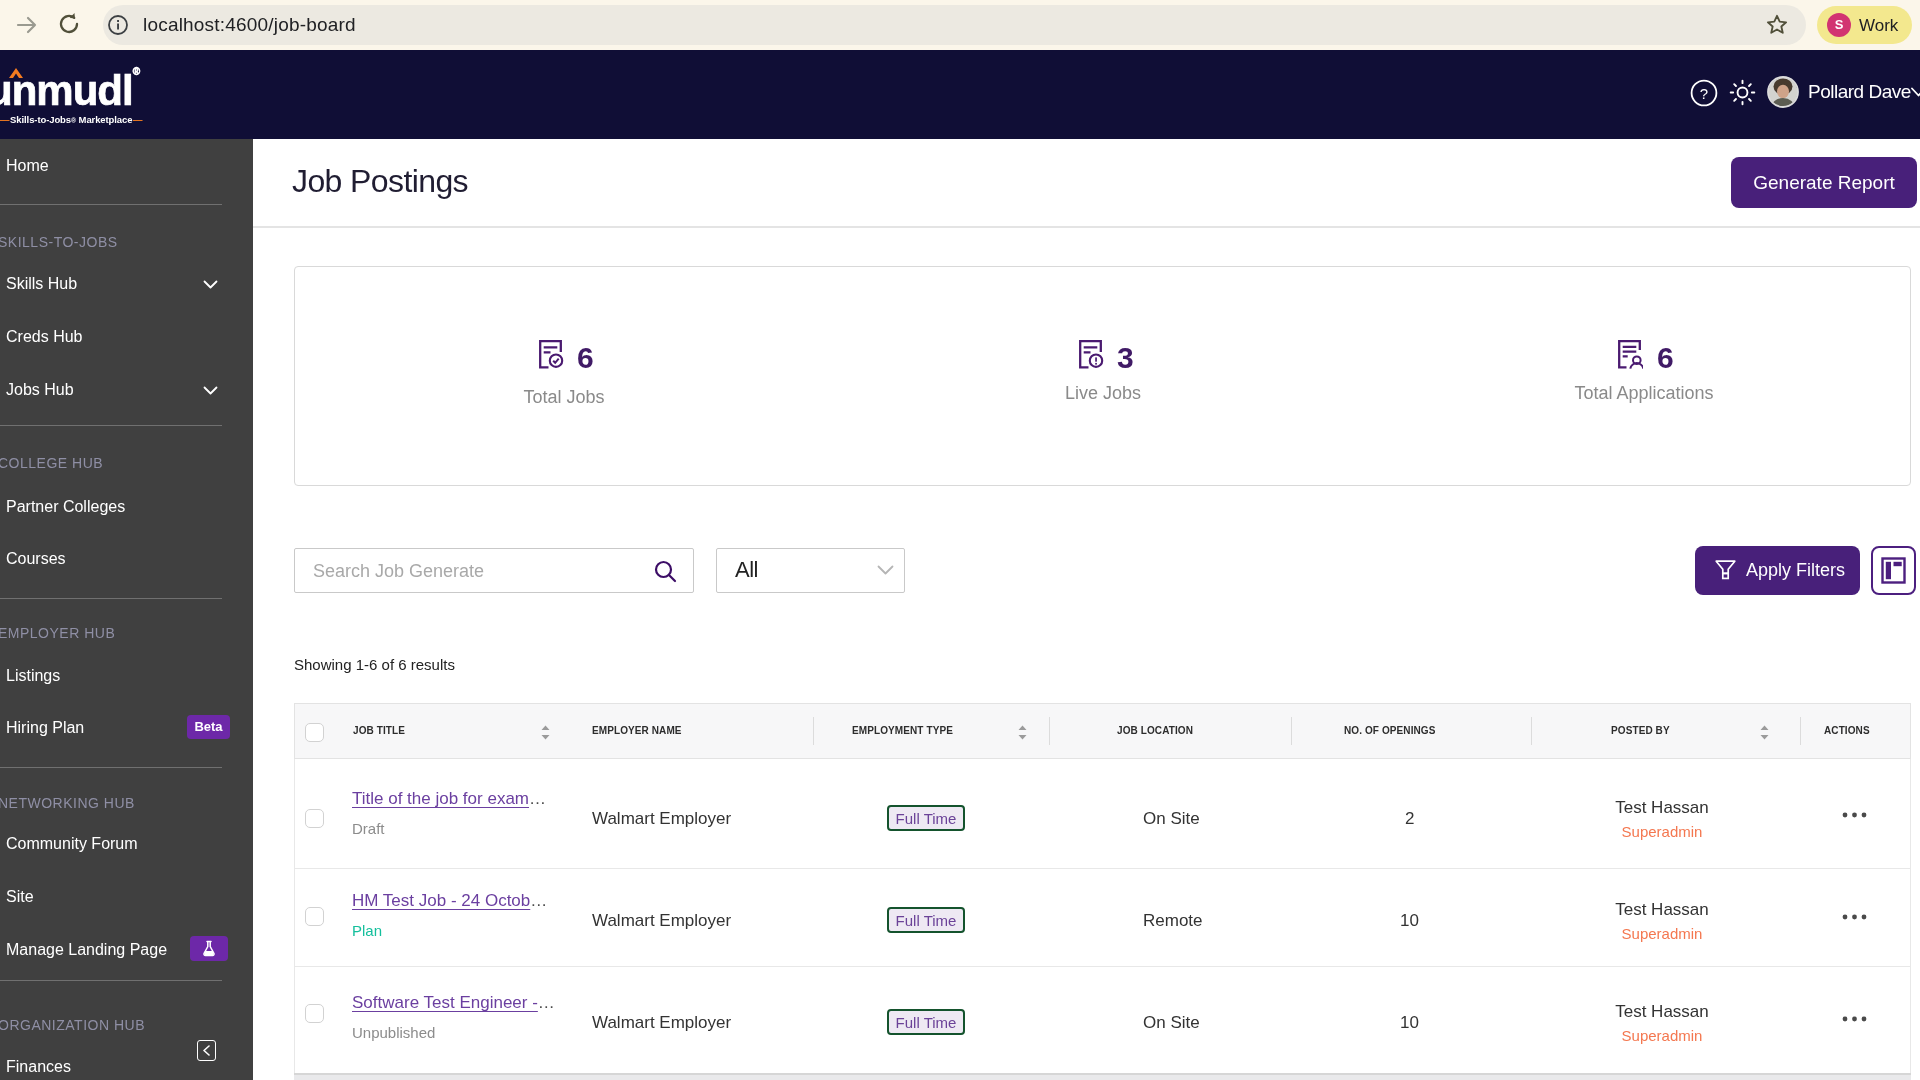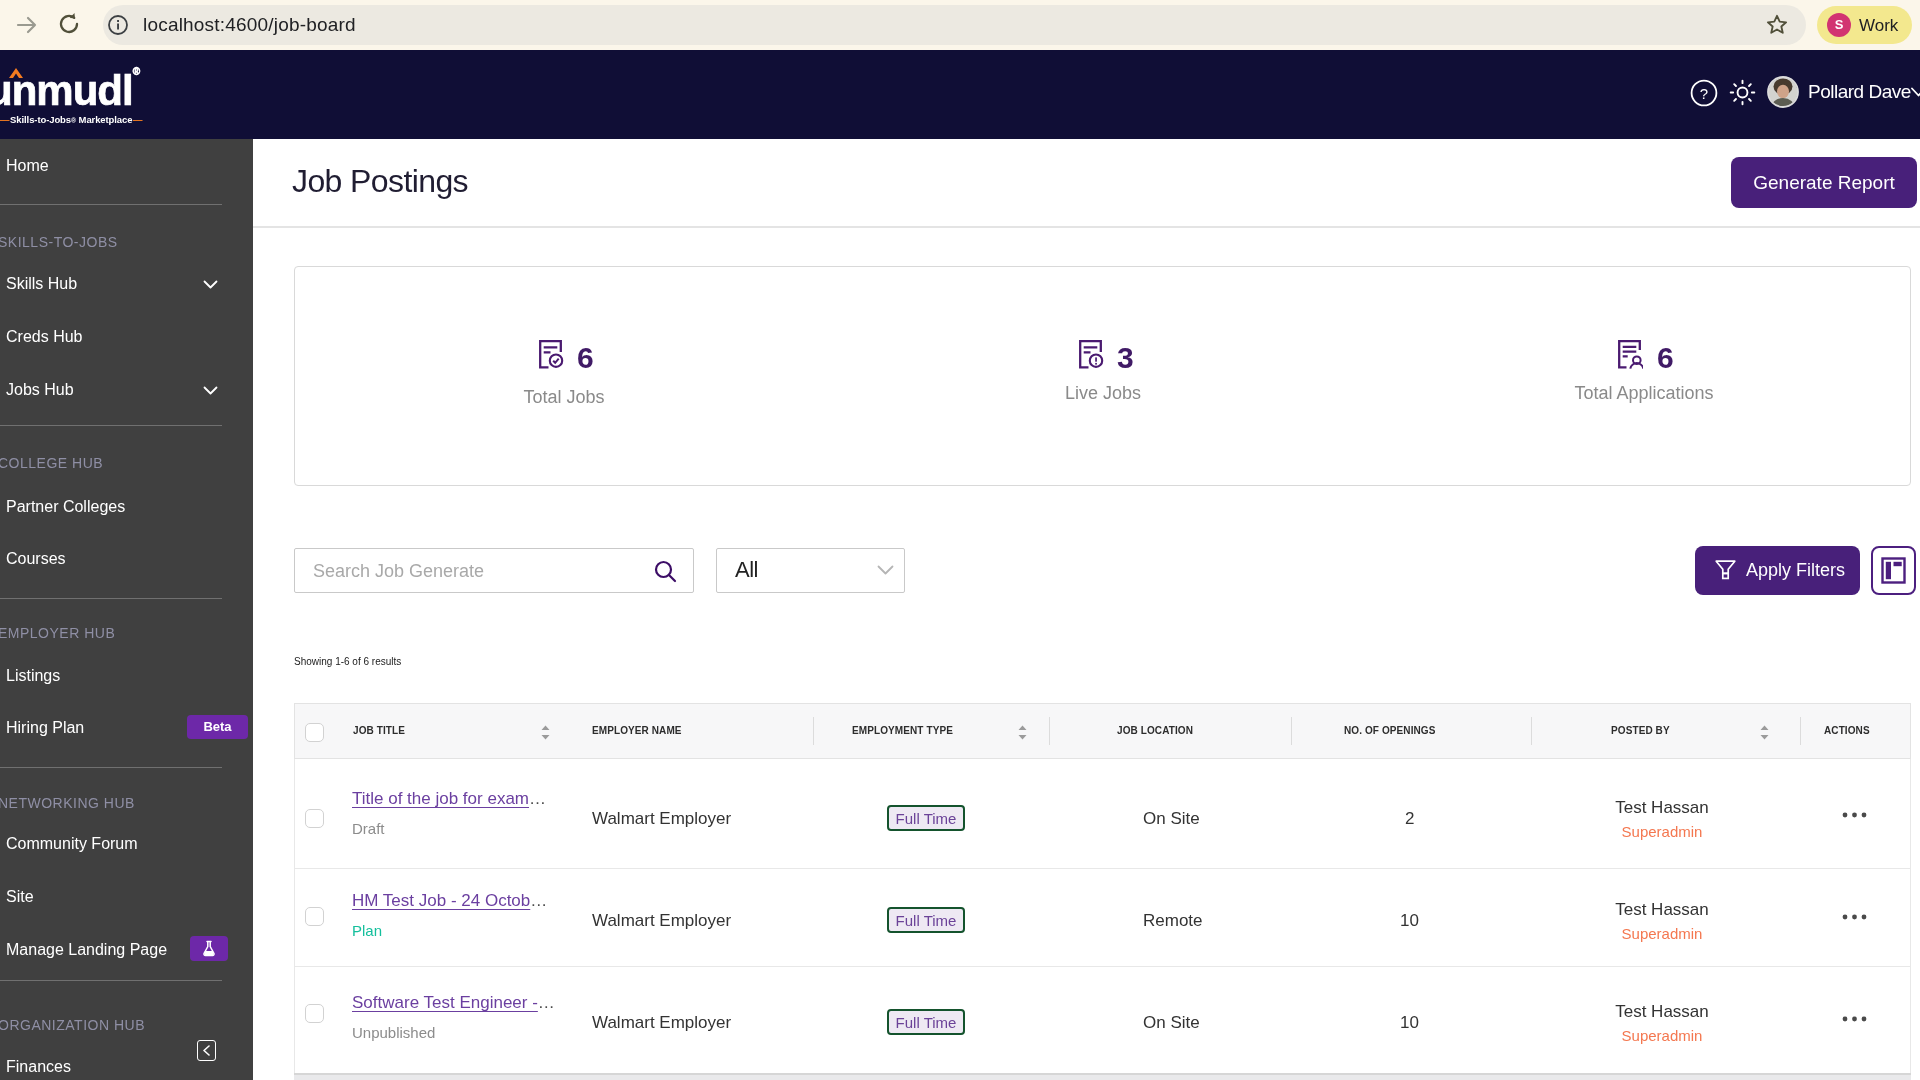--- a/index.html
+++ b/index.html
@@ -35,21 +35,21 @@
   .statlabel { position:absolute; font-size:18px; color:#8a8a8a; width:200px; text-align:center; }
 
   .searchbox { position:absolute; left:294px; top:548px; width:400px; height:45px; border:1px solid #c9c9c9; border-radius:2px; background:#fff; }
   .searchph { position:absolute; left:313px; top:561px; font-size:18px; color:#a9a9a9; }
   .alldrop { position:absolute; left:716px; top:548px; width:189px; height:45px; border:1px solid #c9c9c9; border-radius:2px; background:#fff; }
   .alltext { position:absolute; left:735px; top:557px; font-size:22px; color:#222; letter-spacing:-0.5px; }
   .applybtn { position:absolute; left:1695px; top:546px; width:165px; height:49px; background:#48207a; border-radius:8px; }
   .applytext { position:absolute; left:1746px; top:560px; font-size:18px; color:#fff; }
   .colbtn { position:absolute; left:1871px; top:546px; width:45px; height:49px; background:#fff; border:2px solid #4c1f7f; border-radius:8px; }
 
-  .showing { position:absolute; left:294px; top:656px; font-size:10px; color:#222; font-weight:500; }
+  .showing { position:absolute; left:294px; top:656px; font-size:15px; color:#222; font-weight:500; }
 
   
   .thead { position:absolute; left:294px; top:703px; width:1617px; height:56px; background:#f7f7f8; border:1px solid #e3e3e3; border-bottom:1px solid #e3e3e3; }
   .th { position:absolute; font-size:10px; font-weight:bold; color:#2d2d2d; letter-spacing:0.1px; top:725px; }
   .colsep { position:absolute; top:717px; width:1px; height:28px; background:#dcdcdc; }
   .tbody { position:absolute; left:294px; top:759px; width:1617px; height:314px; border-left:1px solid #e8e8e8; border-right:1px solid #e8e8e8; background:#fff; }
   .rowsep { position:absolute; left:294px; width:1617px; height:1px; background:#e8e8e8; }
   .joblink { position:absolute; font-size:17px; color:#6b3fa0; }
   .joblink u { text-decoration:underline; text-underline-offset:2.5px; text-decoration-skip-ink:none; text-decoration-thickness:1px; }
   .jobell { color:#4a4a4a; }
@@ -135,21 +135,21 @@
       <path d="M1.5 1.5 L7.5 7.5 L13.5 1.5" stroke="#fff" stroke-width="1.8" fill="none" stroke-linecap="round" stroke-linejoin="round"></path>
     </svg>
   <div class="sdiv" style="top:286px"></div>
   <div class="shead" style="top:316px">COLLEGE HUB</div>
   <div class="snav" style="top:359px">Partner Colleges</div>
   <div class="snav" style="top:411px">Courses</div>
   <div class="sdiv" style="top:459px"></div>
   <div class="shead" style="top:486px">EMPLOYER HUB</div>
   <div class="snav" style="top:528px">Listings</div>
   <div class="snav" style="top:580px">Hiring Plan</div>
-  <div class="abs" style="left:187px;top:576px;width:61px;height:24px;background:#6d28a8;border-radius:4px;color:#fff;font-size:13px;font-weight:bold;text-align:center;line-height:24px;">Beta</div>
+  <div class="abs" style="left:187px;top:576px;width:43px;height:24px;background:#6d28a8;border-radius:4px;color:#fff;font-size:13px;font-weight:bold;text-align:center;line-height:24px;">Beta</div>
   <div class="sdiv" style="top:628px"></div>
   <div class="shead" style="top:656px">NETWORKING HUB</div>
   <div class="snav" style="top:696px">Community Forum</div>
   <div class="snav" style="top:749px">Site</div>
   <div class="snav" style="top:802px">Manage Landing Page</div>
   <div class="abs" style="left:190px;top:797px;width:38px;height:25px;background:#6d28a8;border-radius:4px;"></div>
   <svg class="abs" style="left:202px;top:801px" width="14" height="17" viewBox="0 0 14 17">
       <path d="M5 1.5 h4 M5.8 1.5 v5 L2 13.5 a1.5 1.5 0 0 0 1.4 2 h7.2 a1.5 1.5 0 0 0 1.4 -2 L8.2 6.5 v-5" stroke="#fff" stroke-width="1.5" fill="none" stroke-linecap="round"></path>
       <path d="M3.4 11 h7.2 l1 2.5 a1 1 0 0 1 -1 1.5 h-7.2 a1 1 0 0 1 -1 -1.5 Z" fill="#fff"></path>
     </svg>

